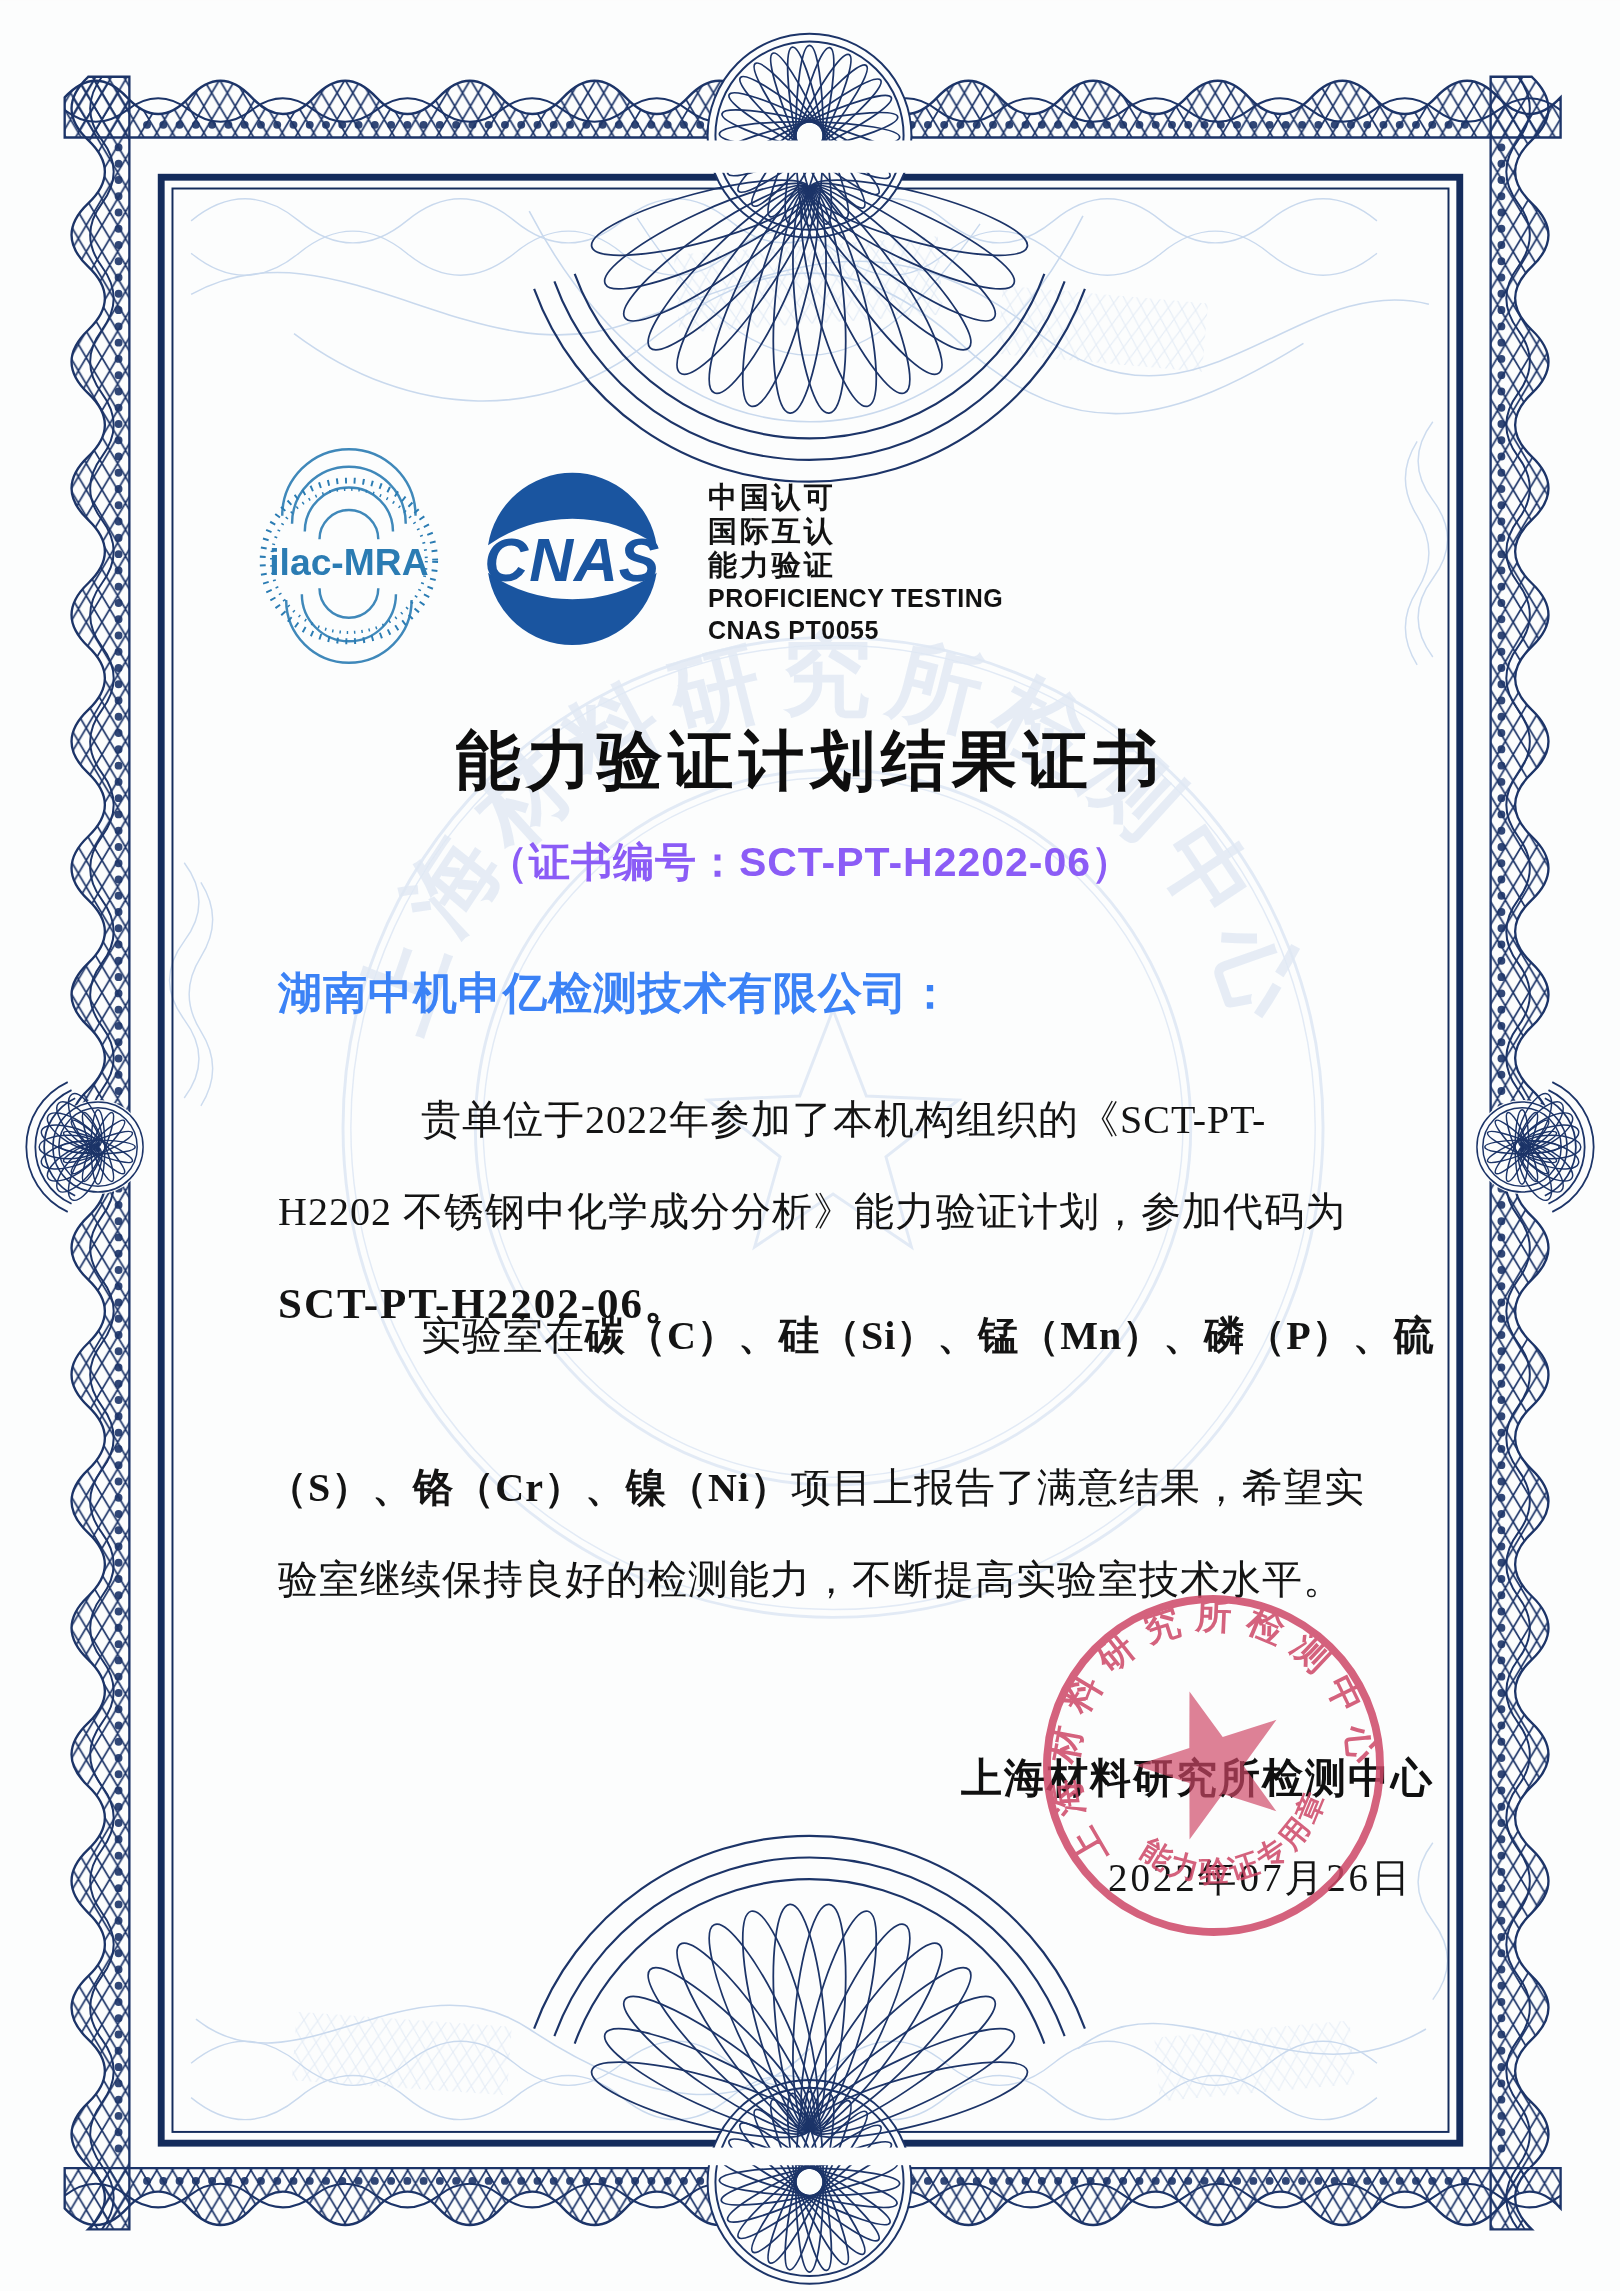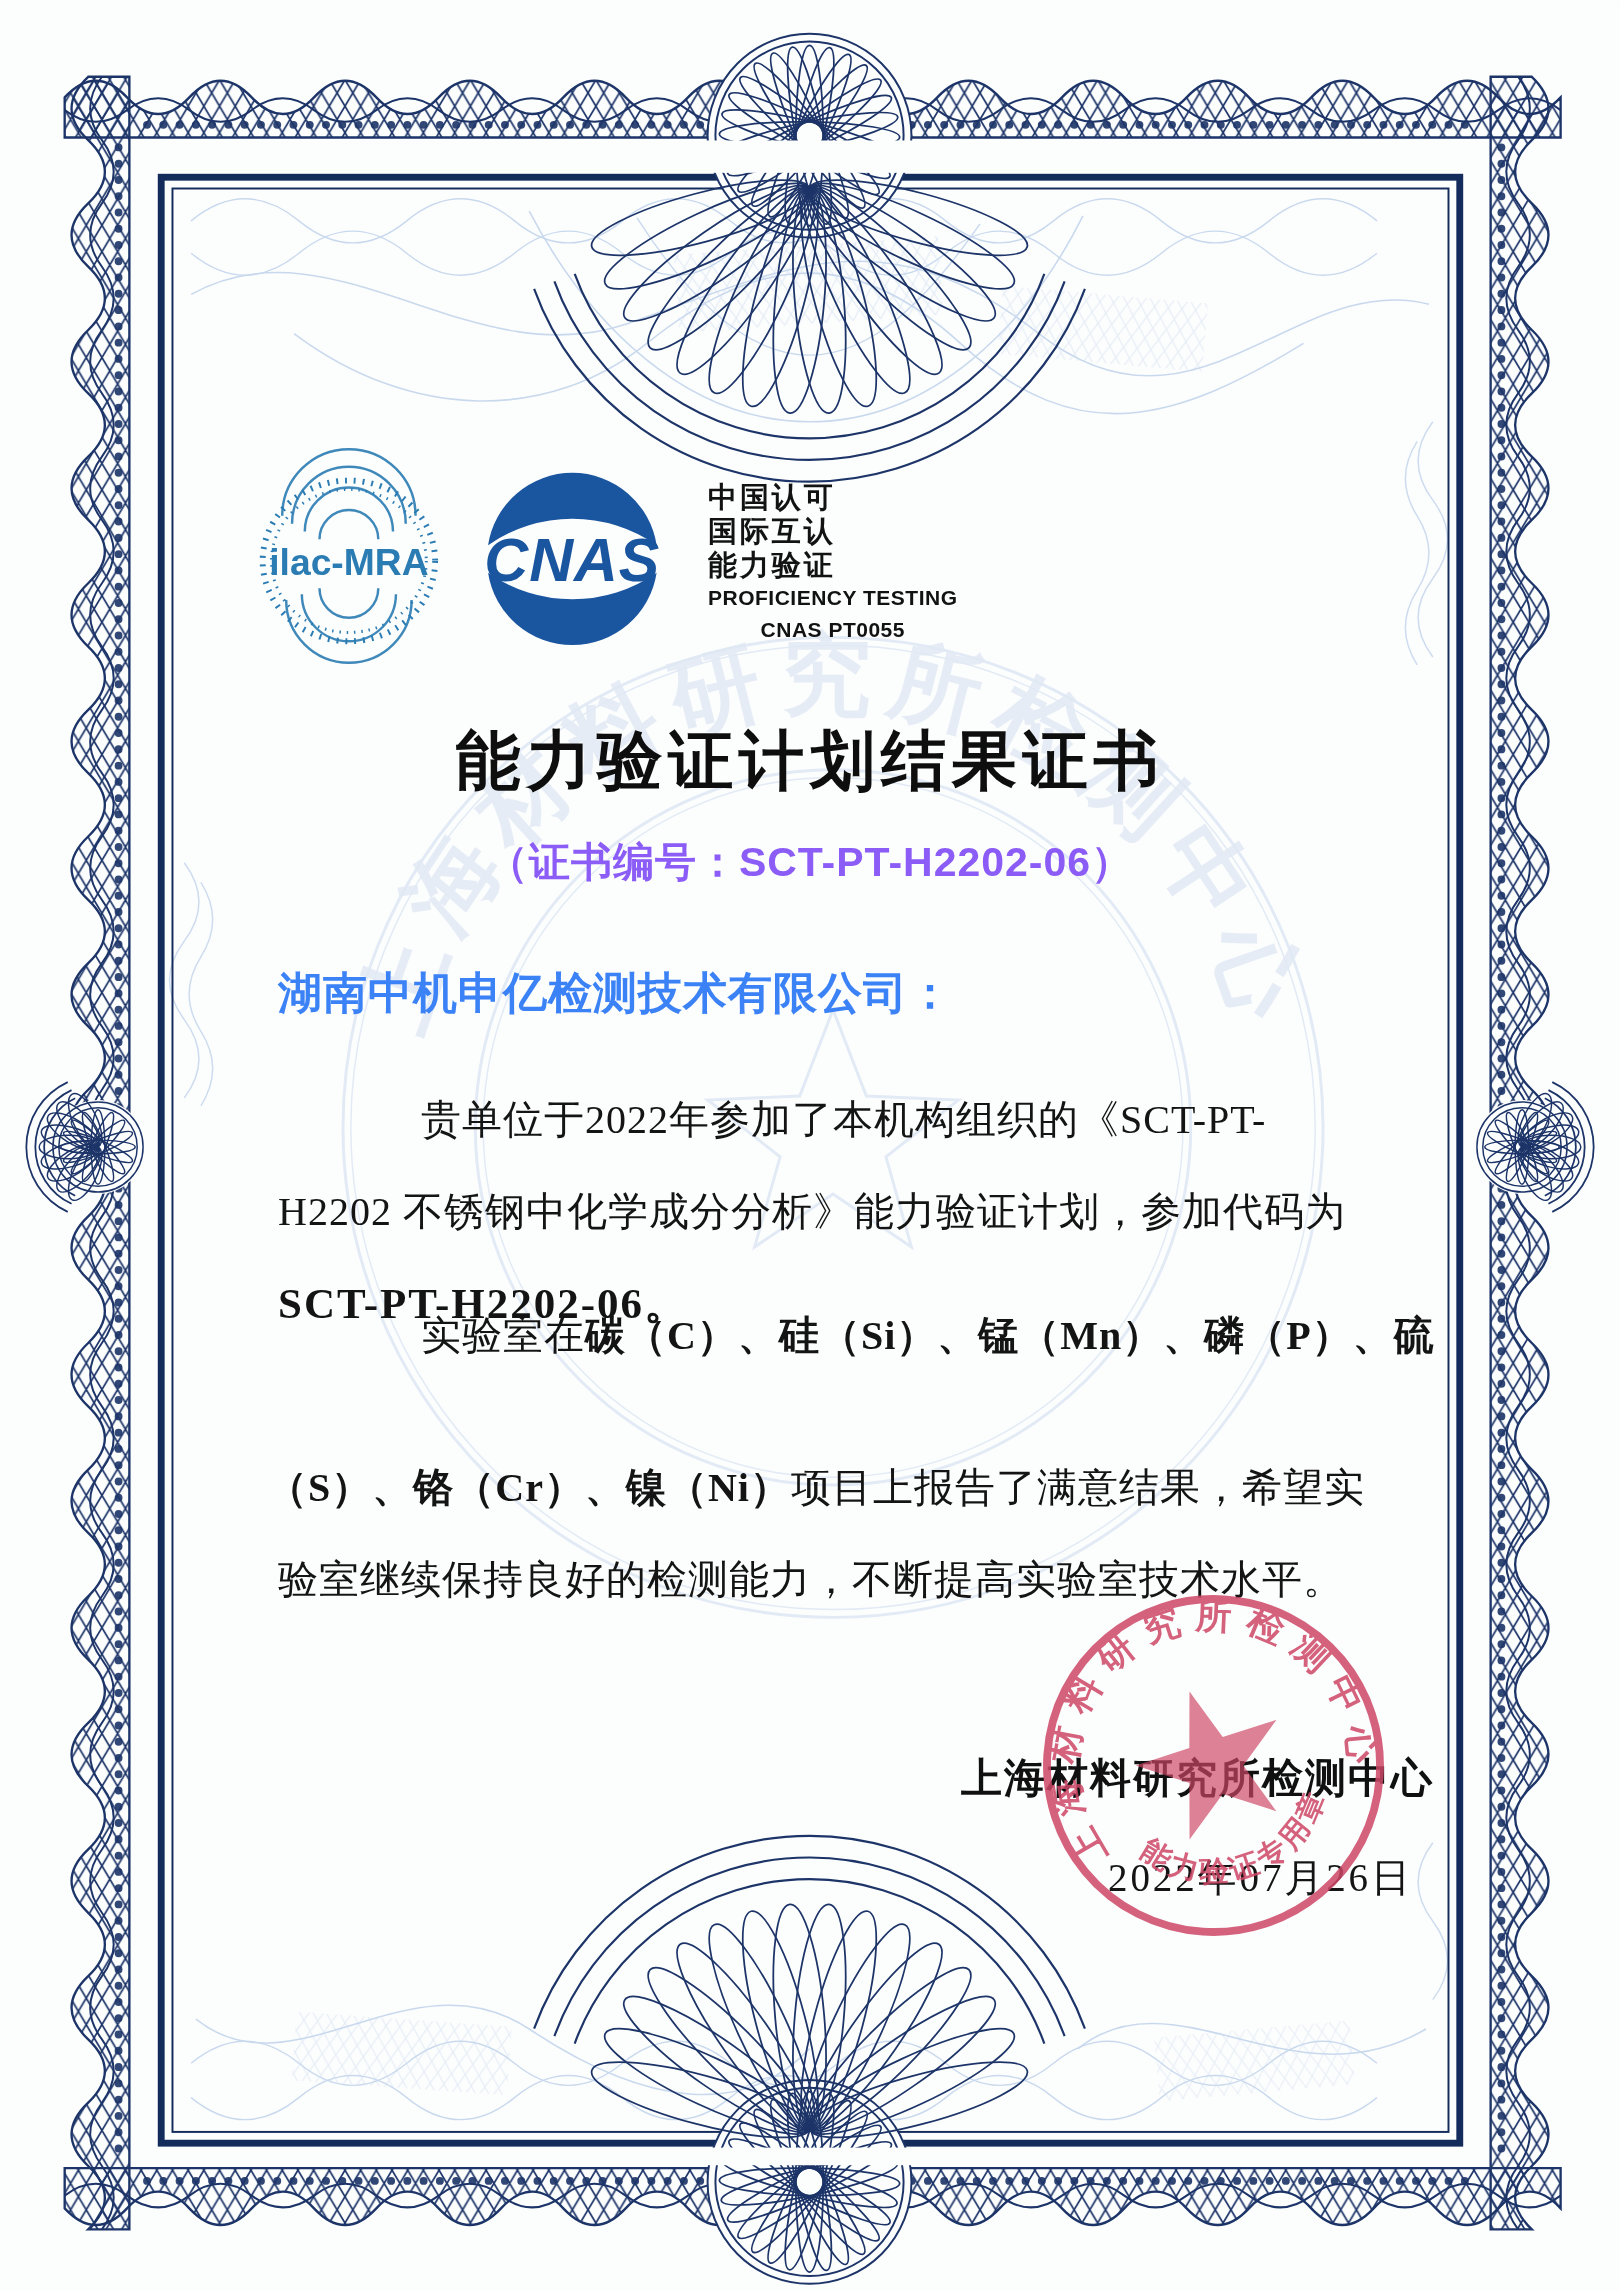--- a/index.html
+++ b/index.html
@@ -11,21 +11,21 @@
       font-size:65px;font-weight:800;letter-spacing:5.9px;color:#0e0e0e;}
   .cert-no{left:0;right:0;top:835px;text-align:center;font-family:"Liberation Sans",sans-serif;
       font-size:41px;font-weight:600;letter-spacing:1px;color:#8b5cf6;}
   .addressee{left:278px;top:964px;font-family:"Liberation Sans",sans-serif;
       font-size:44px;font-weight:700;letter-spacing:1px;color:#3b82f6;}
   .body-line{font-size:40px;color:#141414;letter-spacing:1px;line-height:1;}
   .body-line .b{font-weight:700;}
   .bold-latin{font-weight:700;font-size:43px;letter-spacing:2px;}
   .acc-block{left:708px;top:480px;font-family:"Liberation Sans",sans-serif;color:#121212;}
   .acc-cn{font-size:29px;font-weight:700;letter-spacing:2.9px;line-height:34px;}
-  .acc-en{font-size:21px;font-weight:700;letter-spacing:0.5px;line-height:32px;text-align:center;}
+  .acc-en{font-size:25px;font-weight:700;letter-spacing:0.5px;line-height:32px;}
   .signature{left:961px;top:1751px;font-size:41px;font-weight:700;letter-spacing:2px;color:#101010;}
   .issue-date{left:1108px;top:1851px;font-size:39px;letter-spacing:2.9px;color:#141414;}
 </style>
 </head>
 <body>
 
 <div class="page">
 
   <svg width="1620" height="2292" viewBox="0 0 1653 2338">
     <defs>

